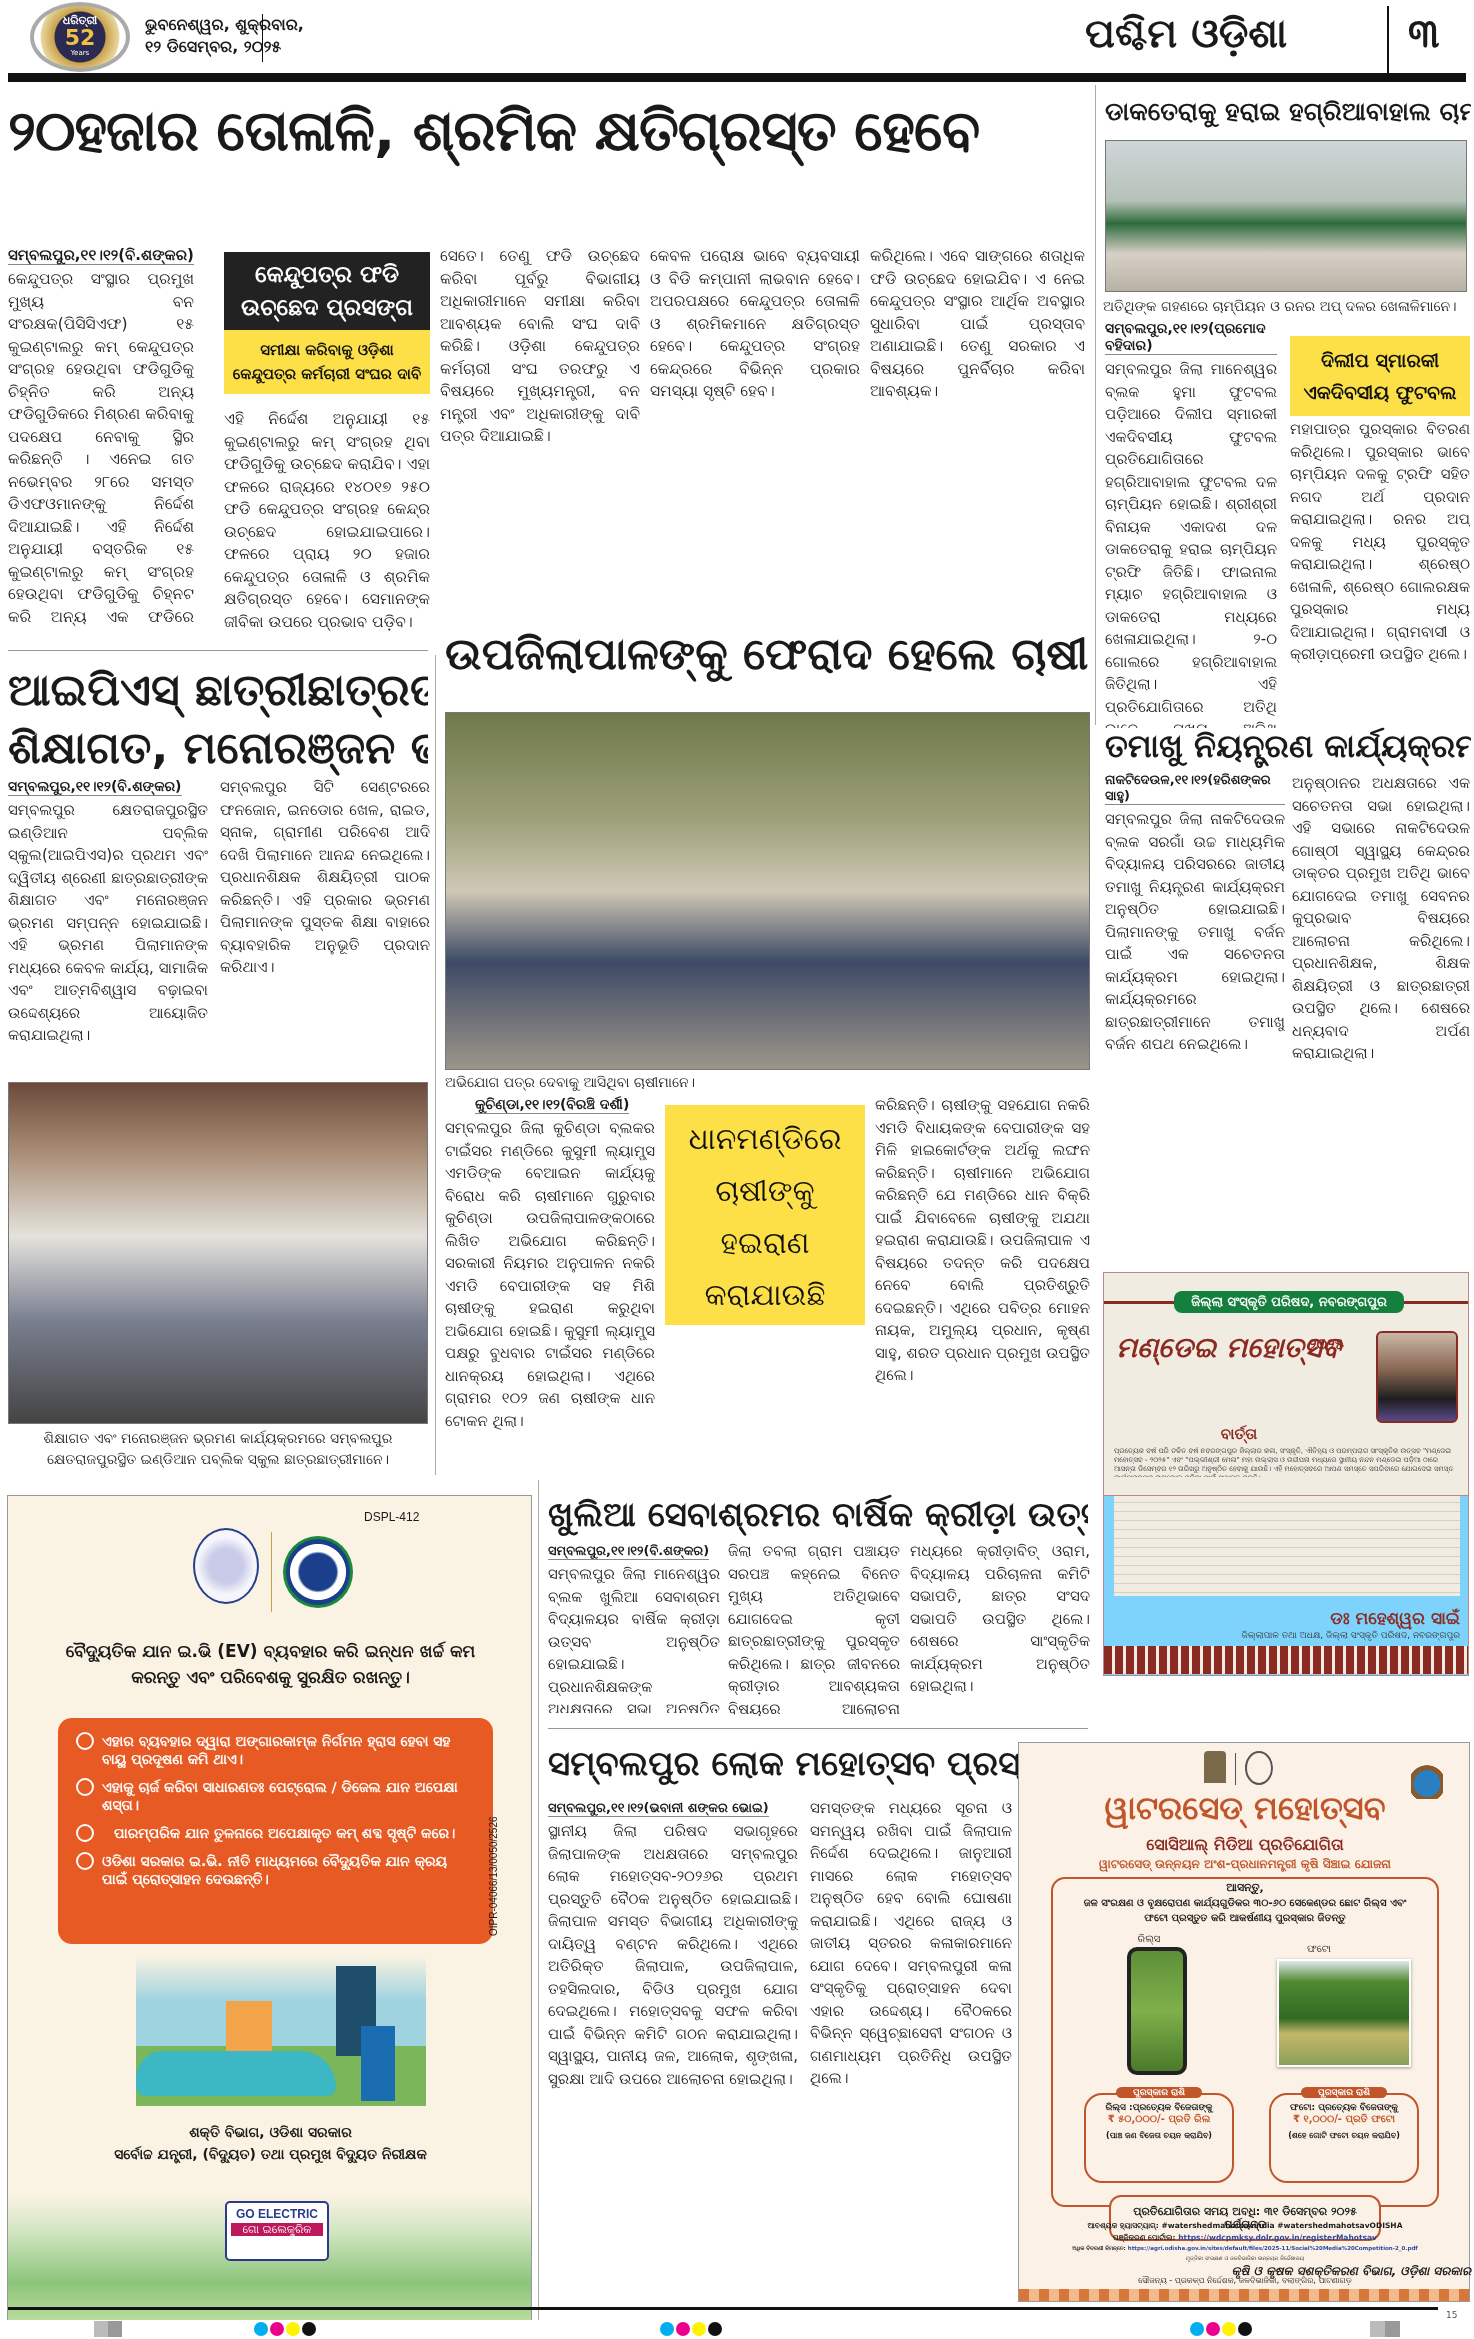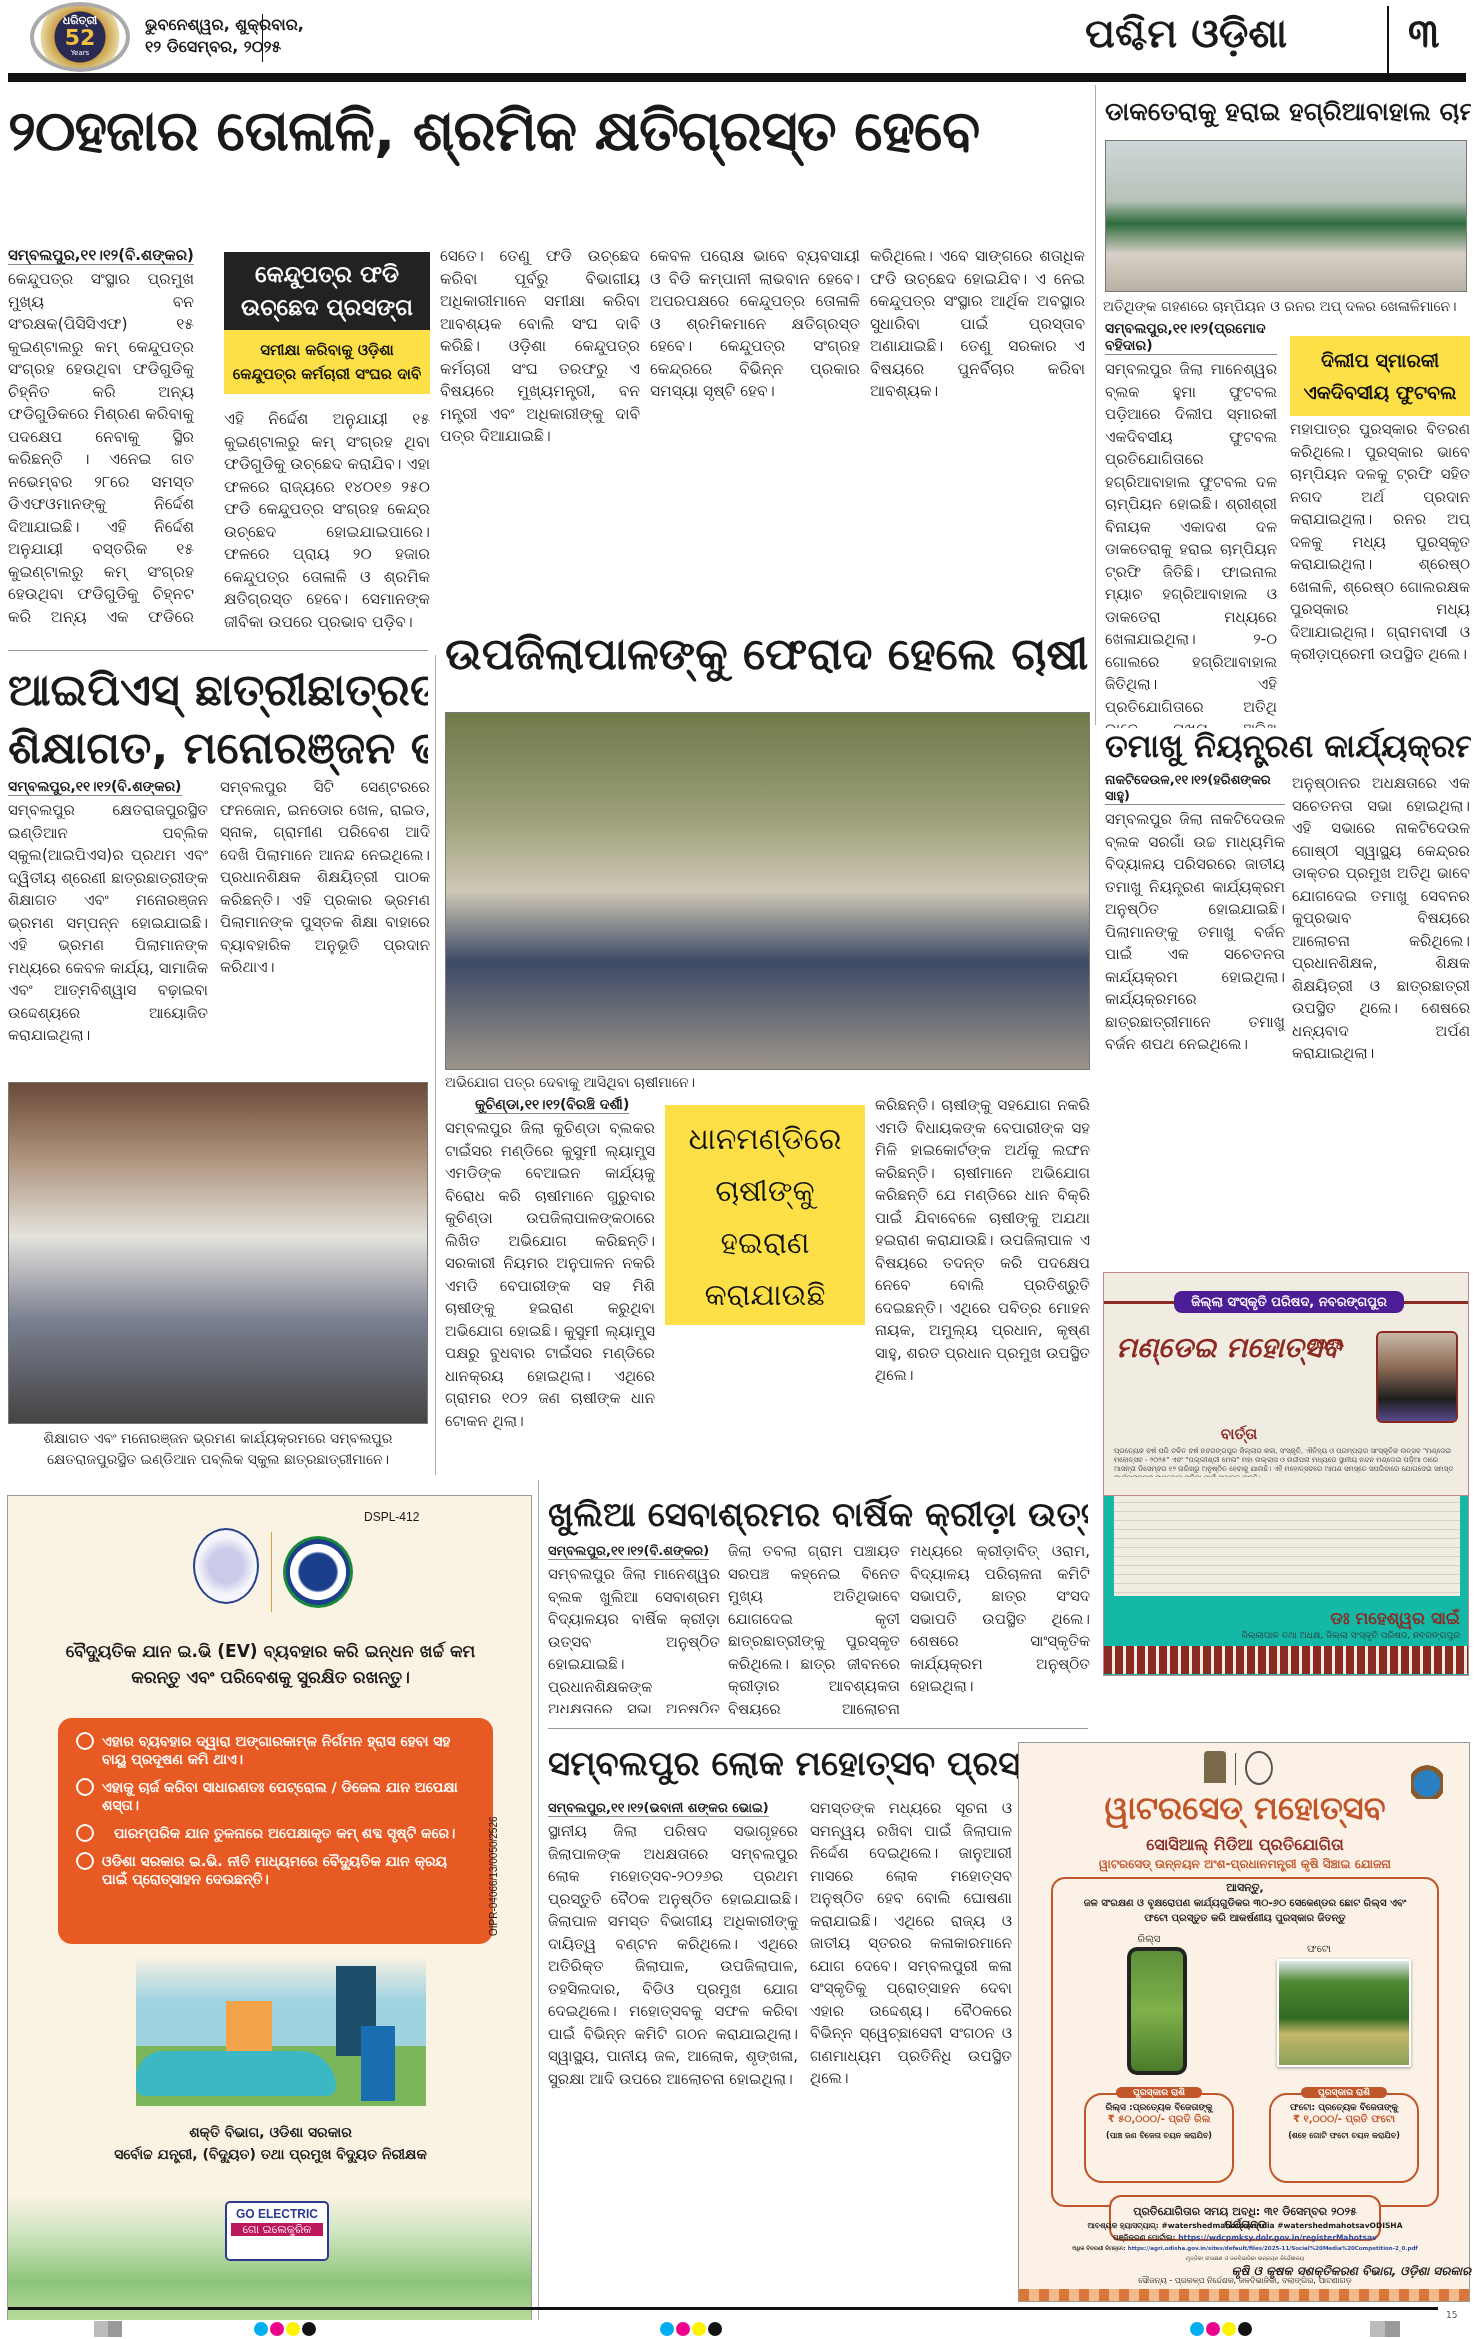--- a/index.html
+++ b/index.html
@@ -89,28 +89,28 @@
 
 <div class="abs hl" style="left:1105px;top:720px;width:366px;font-size:32px;line-height:52px;font-weight:bold;">ତମାଖୁ ନିୟନ୍ତ୍ରଣ କାର୍ଯ୍ୟକ୍ରମ</div>
 <div class="abs" style="left:1105px;top:772px;width:180px;height:480px;">
   <div class="dateline" style="font-size:13px;">ନାକଟିଦେଉଳ,୧୧।୧୨(ହରିଶଙ୍କର ସାହୁ)</div>
   <div class="body-text" style="height:455px;font-size:15px;">ସମ୍ବଲପୁର ଜିଲା ନାକଟିଦେଉଳ ବ୍ଲକ ସରଗାଁ ଉଚ୍ଚ ମାଧ୍ୟମିକ ବିଦ୍ୟାଳୟ ପରିସରରେ ଜାତୀୟ ତମାଖୁ ନିୟନ୍ତ୍ରଣ କାର୍ଯ୍ୟକ୍ରମ ଅନୁଷ୍ଠିତ ହୋଇଯାଇଛି। ପିଲାମାନଙ୍କୁ ତମାଖୁ ବର୍ଜନ ପାଇଁ ଏକ ସଚେତନତା କାର୍ଯ୍ୟକ୍ରମ ହୋଇଥିଲା। କାର୍ଯ୍ୟକ୍ରମରେ ଛାତ୍ରଛାତ୍ରୀମାନେ ତମାଖୁ ବର୍ଜନ ଶପଥ ନେଇଥିଲେ।</div>
 </div>
 <div class="abs body-text" style="left:1292px;top:772px;width:178px;height:480px;font-size:15px;">ଅନୁଷ୍ଠାନର ଅଧକ୍ଷତାରେ ଏକ ସଚେତନତା ସଭା ହୋଇଥିଲା। ଏହି ସଭାରେ ନାକଟିଦେଉଳ ଗୋଷ୍ଠୀ ସ୍ୱାସ୍ଥ୍ୟ କେନ୍ଦ୍ରର ଡାକ୍ତର ପ୍ରମୁଖ ଅତିଥି ଭାବେ ଯୋଗଦେଇ ତମାଖୁ ସେବନର କୁପ୍ରଭାବ ବିଷୟରେ ଆଲୋଚନା କରିଥିଲେ। ପ୍ରଧାନଶିକ୍ଷକ, ଶିକ୍ଷକ ଶିକ୍ଷୟିତ୍ରୀ ଓ ଛାତ୍ରଛାତ୍ରୀ ଉପସ୍ଥିତ ଥିଲେ। ଶେଷରେ ଧନ୍ୟବାଦ ଅର୍ପଣ କରାଯାଇଥିଲା।</div>
 
 <div class="abs" style="left:1103px;top:1272px;width:366px;height:224px;background:#f1ece1;border:1px solid #b88;">
   <div class="abs" style="left:0;top:28px;width:364px;height:3px;background:#8b2a22;"></div>
-  <div class="abs" style="left:70px;top:18px;width:230px;text-align:center;background:#4c1d95;color:#fff;font-size:13px;font-weight:bold;border-radius:8px;padding:3px 4px;">ଜିଲ୍ଲା ସଂସ୍କୃତି ପରିଷଦ, ନବରଙ୍ଗପୁର</div>
+  <div class="abs" style="left:70px;top:18px;width:230px;text-align:center;background:#15803d;color:#fff;font-size:13px;font-weight:bold;border-radius:8px;padding:3px 4px;">ଜିଲ୍ଲା ସଂସ୍କୃତି ପରିଷଦ, ନବରଙ୍ଗପୁର</div>
   <div class="abs" style="left:12px;top:58px;font-size:28px;font-weight:bold;color:#8b2a22;font-style:italic;">ମଣ୍ଡେଇ ମହୋତ୍ସବ</div>
   <div class="abs" style="left:205px;top:62px;font-size:15px;font-weight:bold;color:#8b2a22;">୨୦୨୫</div>
   <div class="abs" style="left:272px;top:58px;width:82px;height:92px;border:2px solid #8b2a22;border-radius:6px;background:linear-gradient(180deg,#c9b8a6 0%,#8b6a55 40%,#1e1e1e 75%,#5a4a8a 100%);"></div>
   <div class="abs" style="left:0;top:152px;width:270px;text-align:center;font-size:15px;color:#8b2a22;font-weight:bold;">ବାର୍ତ୍ତା</div>
   <div class="abs" style="left:10px;top:174px;width:346px;height:30px;font-size:7px;line-height:9px;overflow:hidden;color:#333;">ପ୍ରତ୍ୟେକ ବର୍ଷ ପରି ଚଳିତ ବର୍ଷ ନବରଙ୍ଗପୁର ଜିଲ୍ଲାର କଳା, ସଂସ୍କୃତି, ଐତିହ୍ୟ ଓ ପରମ୍ପରାର ସାଂସ୍କୃତିକ ଉତ୍ସବ "ମଣ୍ଡେଇ ମହୋତ୍ସବ - ୨୦୨୫" ଏବଂ "ପଲ୍ଲୀଶ୍ରୀ ମେଳା" ମହା ଉଲ୍ଲାସ ଓ ଉଦ୍ଦୀପନା ମଧ୍ୟରେ ସ୍ଥାନୀୟ ନନ୍ଦନ ମଣ୍ଡେଇ ପଡ଼ିଆ ଠାରେ ଆସନ୍ତା ଡିସେମ୍ବର ୧୨ ତାରିଖରୁ ଅନୁଷ୍ଠିତ ହେବାକୁ ଯାଉଛି। ଏହି ମହୋତ୍ସବରେ ଆପଣ ସମସ୍ତେ ସପରିବାରେ ଯୋଗଦେଇ ସମସ୍ତ କାର୍ଯ୍ୟକ୍ରମକୁ ଉପଭୋଗ କରିବା ପାଇଁ ସ୍ୱାଗତ କରୁଛି।</div>
 </div>
-<div class="abs" style="left:1103px;top:1496px;width:366px;height:180px;background:#14b8a6;border:1px solid #b88;border-top:none;">
+<div class="abs" style="left:1103px;top:1496px;width:366px;height:180px;background:#7dd3fc;border:1px solid #b88;border-top:none;">
   <div class="abs" style="left:10px;top:0;width:346px;height:100px;background:repeating-linear-gradient(180deg,#f1ece1 0 6px,#d8d0c2 6px 7px,#f1ece1 7px 9px);"></div>
   <div class="abs" style="left:0;top:112px;width:356px;text-align:right;font-size:17px;font-weight:bold;color:#8b2a22;">ଡଃ ମହେଶ୍ୱର ସାଇଁ</div>
   <div class="abs" style="left:0;top:134px;width:356px;text-align:right;font-size:9px;color:#333;">ଜିଲ୍ଲାପାଳ ତଥା ଅଧକ୍ଷ, ଜିଲ୍ଲା ସଂସ୍କୃତି ପରିଷଦ, ନବରଙ୍ଗପୁର</div>
   <div class="abs" style="left:0;top:150px;width:364px;height:28px;background:repeating-linear-gradient(90deg,#8b2a22 0 8px,#f1ece1 8px 11px);"></div>
 </div>
 
 <div class="abs" style="left:7px;top:1495px;width:525px;height:825px;background:#faf2e2;border:1px solid #999;">
   <div class="abs" style="left:356px;top:14px;font-size:12px;font-family:'Liberation Sans',sans-serif;">DSPL-412</div>
   <div class="abs" style="left:185px;top:32px;width:66px;height:76px;border:2px solid #27408b;border-radius:50%;background:radial-gradient(circle,#c9cbe8 35%,#f5f5fb 60%);"></div>
   <div class="abs" style="left:263px;top:36px;width:1px;height:80px;background:#c9a24a;"></div>

